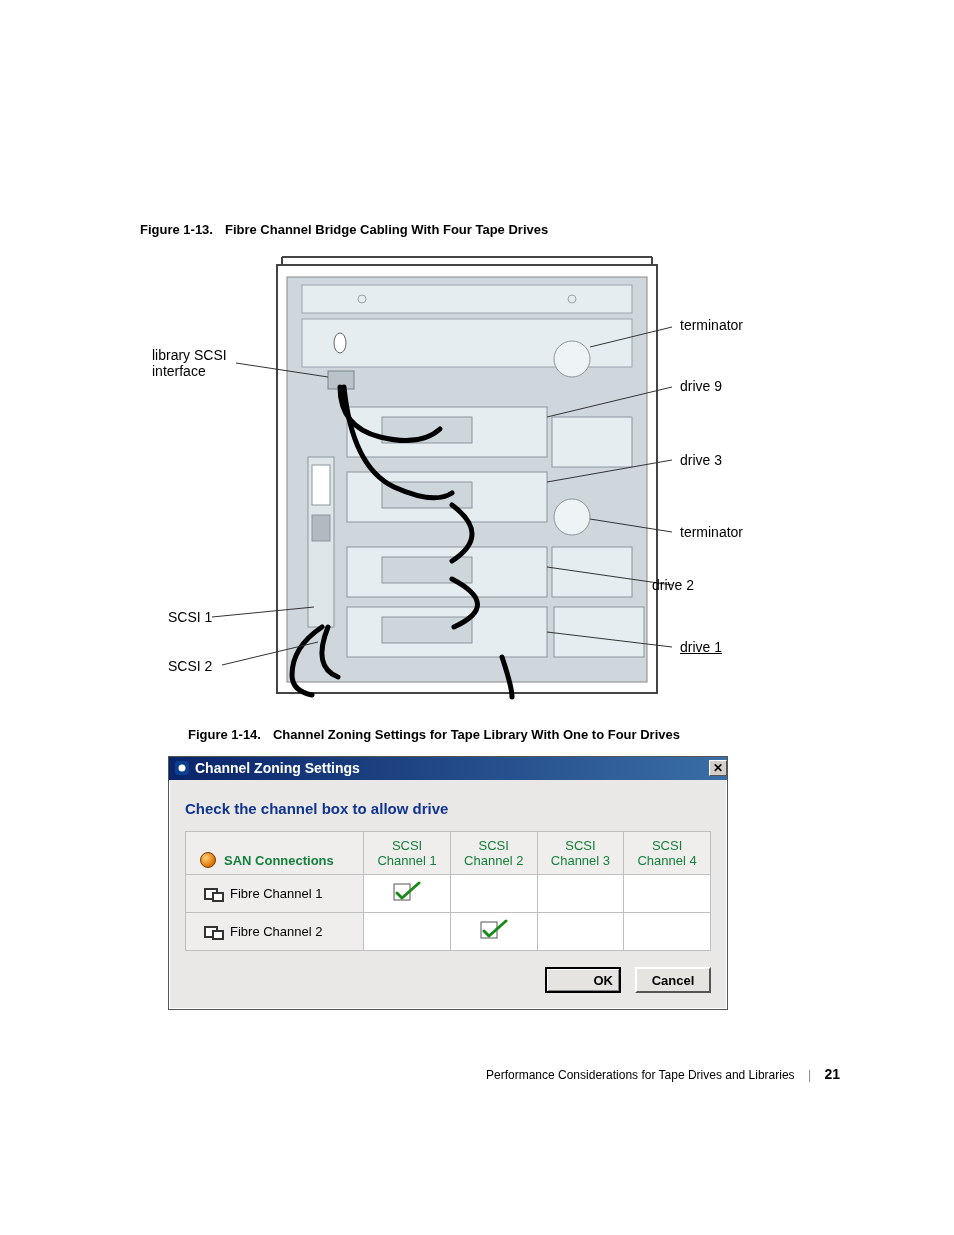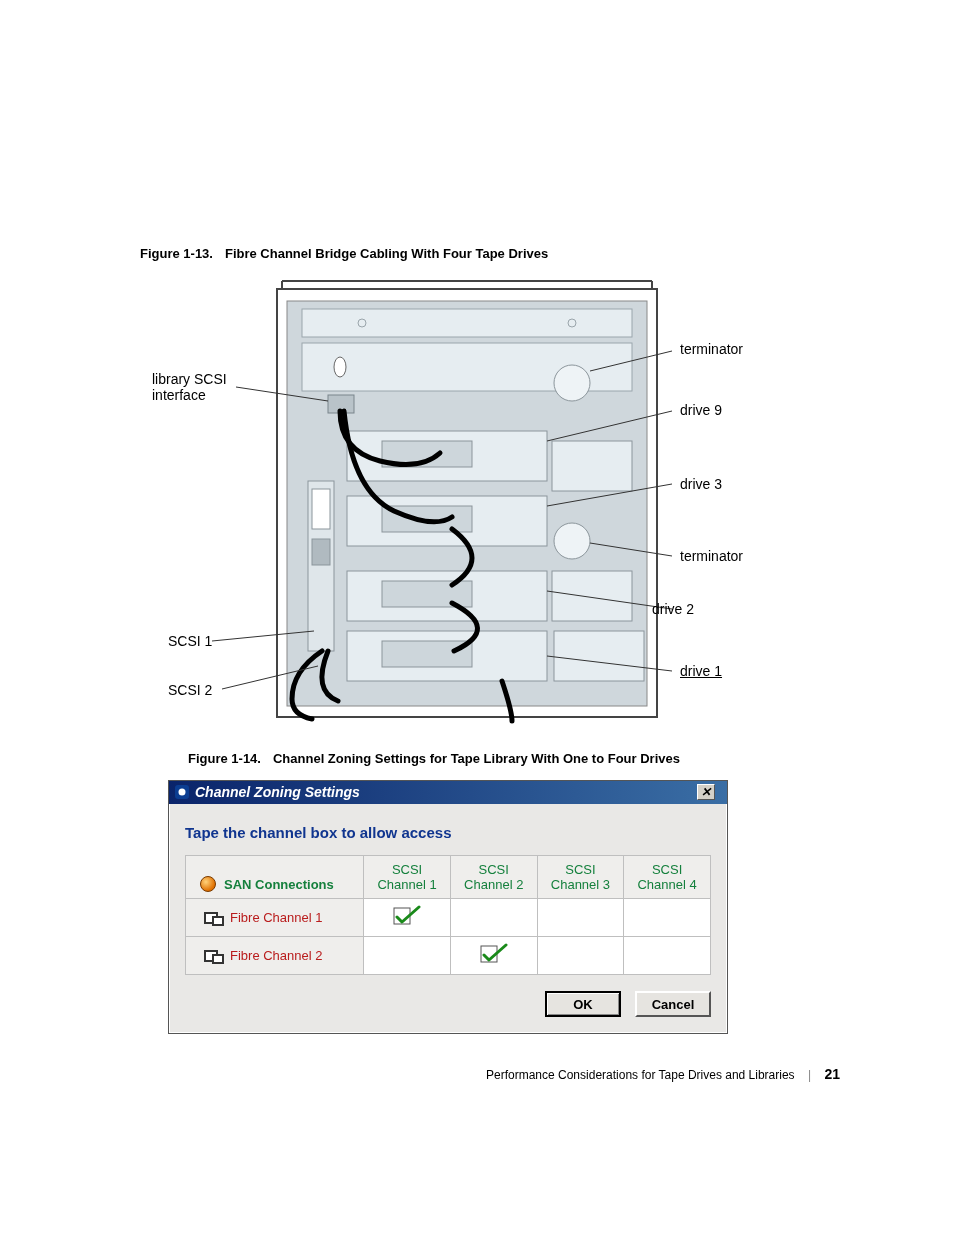--- a/index.html
+++ b/index.html
@@ -16,21 +16,20 @@
   .page {
     position: absolute;
     left: 140px;
     top: 222px;
     width: 700px;
   }
   .fig-caption {
     font-size: 13px;
     font-weight: bold;
     margin-bottom: 4px;
-    margin-top: 24px;
   }
   .fig-caption .gap { display:inline-block; width:12px; }
   .diagram-wrap {
     position: relative;
     width: 700px;
     height: 450px;
     margin-top: 10px;
     margin-left: 12px;
   }
   .dlabel {
@@ -47,27 +46,26 @@
   .dialog-wrap {
     width: 560px;
     margin: 14px 0 0 28px;
     border: 1px solid #555;
     background: #e9e8e6;
     box-shadow: 0 0 0 1px #fff inset;
   }
   .titlebar {
     background: linear-gradient(to right, #0a246a, #3a6ea5);
     color: #fff;
-    padding: 3px 12px 4px 6px;
+    padding: 3px 0 4px 6px;
     display: flex;
     align-items: center;
     justify-content: space-between;
     font-size: 14px;
     font-weight: bold;
-    font-style: italic;
   }
   .titlebar .left { display:flex; align-items:center; gap:6px; }
   .closebox {
     width: 18px; height: 16px;
     background: #d4d0c8;
     border: 1px solid #fff;
     border-right-color:#555; border-bottom-color:#555;
     display:flex; align-items:center; justify-content:center;
     color:#000; font-weight:bold; font-size:12px;
     cursor:pointer;
@@ -90,21 +88,21 @@
   table.zoning th { font-weight: normal; color:#15803d; }
   table.zoning td.rowhead { text-align:left; padding-left:18px; }
   table.zoning td.cell-white { background:#fff; height:36px; }
   .san-head { display:flex; align-items:center; gap:8px; font-weight:bold; }
   .orb {
     width:16px; height:16px; border-radius:50%;
     background: radial-gradient(circle at 35% 35%, #ffd27a, #e07000 70%);
     border:1px solid #7a3b00;
     display:inline-block;
   }
-  .fc-row { display:flex; align-items:center; gap:8px; color:#b91c1c; }
+  .fc-row { display:flex; align-items:center; gap:8px; color:#000000; }
   .fc-icon {
     width:18px; height:12px; display:inline-block; position:relative;
   }
   .fc-icon::before{
     content:""; position:absolute; left:0; top:0; width:10px; height:8px;
     border:2px solid #333; background:#fff;
   }
   .fc-icon::after{
     content:""; position:absolute; right:-2px; bottom:-2px; width:8px; height:6px;
     border:2px solid #333; background:#fff;
@@ -118,21 +116,21 @@
   .winbtn {
     min-width:76px; height:26px;
     border:2px solid #333;
     background:#e6e4e0;
     font-weight:bold;
     font-size:13px;
     cursor:pointer;
     border-top-color:#fff; border-left-color:#fff;
     border-right-color:#555; border-bottom-color:#555;
   }
-  .winbtn.default { border:2px solid #000; box-shadow: inset 1px 1px 0 #fff, inset -1px -1px 0 #888; }
+  .winbtn.default { border:2px solid #000; box-shadow: inset 1px 1px 0 #fff, inset -1px -1px 0 #888; text-align: right; }
   .footer {
     position:absolute;
     left:140px;
     width:700px;
     top:1066px;
     text-align:right;
     font-size:12px;
     color:#000;
   }
   .footer .sep { margin: 0 10px; color:#888; }
@@ -249,21 +247,21 @@
     <div class="titlebar">
       <span class="left">
         <span class="app-icon"></span>
         <span>Channel Zoning Settings</span>
       </span>
       <span class="closebox">
         <span>✕</span>
       </span>
     </div>
     <div class="dialog-body">
-      <div class="subtitle">Tape the channel box to allow access</div>
+      <div class="subtitle">Check the channel box to allow drive</div>
 
       <table class="zoning">
         <thead>
           <tr>
             <th rowspan="2" style="text-align:left; padding-left:14px; vertical-align:bottom;">
               <span class="san-head">
                 <span class="orb"></span>
                 <span>SAN Connections</span>
               </span>
             </th>

